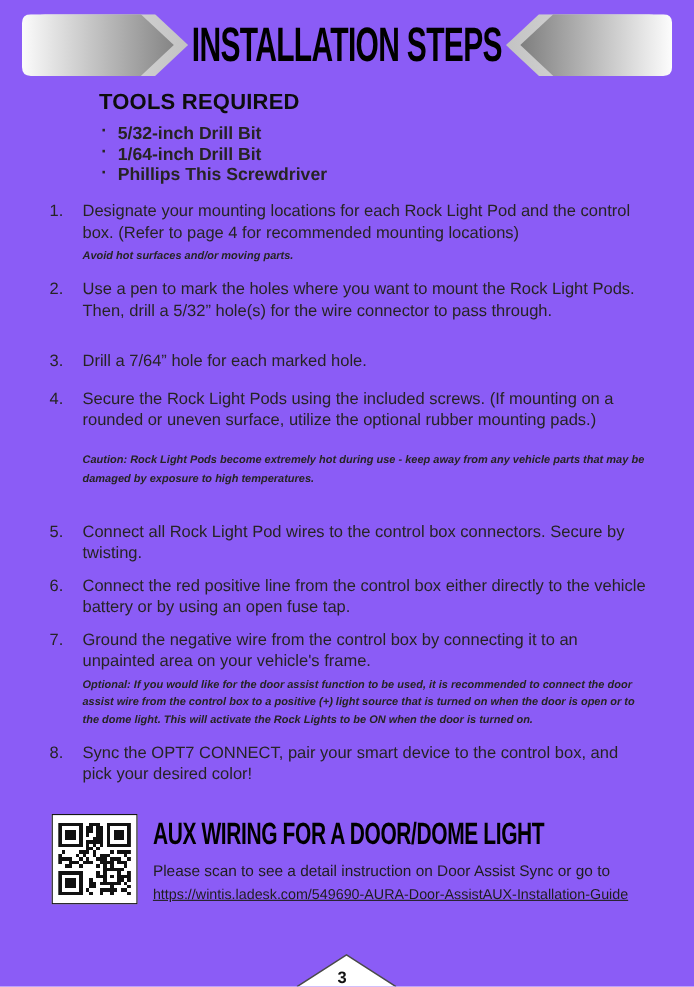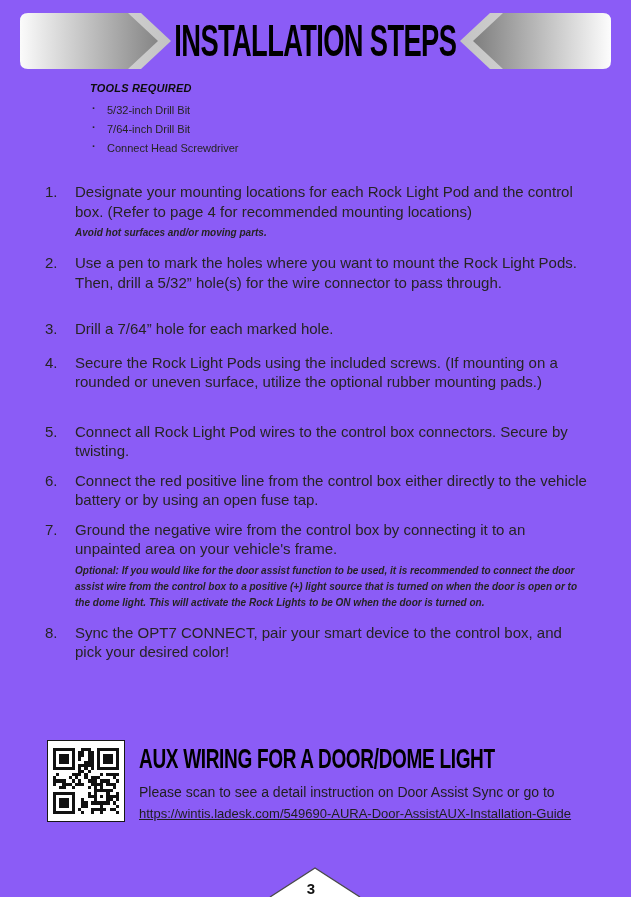--- a/index.html
+++ b/index.html
@@ -11,23 +11,23 @@
   .banner{position:absolute;top:1px;width:152px;height:56px;}
   .banner-left{left:20px;}
   .banner-right{left:459px;}
   .title-wrap{position:absolute;left:0;right:0;top:1px;height:56px;
               display:flex;align-items:center;justify-content:center;}
   .page-title{display:inline-block;font-weight:700;font-size:44px;letter-spacing:-1px;
               transform:scaleX(0.62);transform-origin:center;color:#000;white-space:nowrap;}
 
   
   .tools{position:absolute;top:82px;left:90px;width:420px;}
-  .tools-heading{font-weight:700;font-size:11px;color:#0d0d0d;letter-spacing:0.2px;font-style:italic;}
+  .tools-heading{font-weight:700;font-size:20px;color:#0d0d0d;letter-spacing:0.2px;}
   .tools-list{margin:7px 0 0 0;padding:0;list-style:none;}
-  .tools-list li{position:relative;padding-left:17px;font-size:11px;line-height:19px;color:#262424;}
+  .tools-list li{position:relative;padding-left:17px;font-size:16px;line-height:19px;color:#262424;font-weight:bold;}
   .tools-list li::before{content:"·";position:absolute;left:2px;top:-2px;font-weight:700;color:#262424;}
 
   
   .steps{position:absolute;top:182px;left:45px;width:546px;}
   .steps ol{margin:0;padding:0;list-style:none;}
   .step{display:grid;grid-template-columns:30px 1fr;font-size:15px;line-height:19.5px;color:#262424;}
   .step-num{grid-column:1;}
   .step-body{grid-column:2;}
   .step-note{font-weight:700;font-style:italic;font-size:10px;line-height:16px;margin-top:4px;color:#262424;}
   .note-caution{margin-top:18px;line-height:17px;}
@@ -85,22 +85,22 @@
     </svg>
     <div class="title-wrap">
       <span class="page-title">INSTALLATION STEPS</span>
     </div>
   </div>
 
   <div class="tools">
     <div class="tools-heading">TOOLS REQUIRED</div>
     <ul class="tools-list">
       <li>5/32-inch Drill Bit</li>
-      <li>7/64-inch Drill Bit</li>
-      <li>Connect Head Screwdriver</li>
+      <li>1/64-inch Drill Bit</li>
+      <li>Phillips This Screwdriver</li>
     </ul>
   </div>
 
   <div class="steps">
     <ol>
       <li class="step mb12">
         <span class="step-num">1.</span>
         <span class="step-body">
           <span>Designate your mounting locations for each Rock Light Pod and the control box. (Refer to page 4 for recommended mounting locations)</span>
           <span class="step-note" style="display:block">Avoid hot surfaces and/or moving parts.</span>
@@ -111,20 +111,21 @@
         <span class="step-body">Use a pen to mark the holes where you want to mount the Rock Light Pods. Then, drill a 5/32” hole(s) for the wire connector to pass through.</span>
       </li>
       <li class="step mb14">
         <span class="step-num">3.</span>
         <span class="step-body">Drill a 7/64” hole for each marked hole.</span>
       </li>
       <li class="step mb30">
         <span class="step-num">4.</span>
         <span class="step-body">
           <span>Secure the Rock Light Pods using the included screws. (If mounting on a rounded or uneven surface, utilize the optional rubber mounting pads.)</span>
+          <span class="step-note note-caution" style="display:block">Caution: Rock Light Pods become extremely hot during use - keep away from any vehicle parts that may be damaged by exposure to high temperatures.</span>
         </span>
       </li>
       <li class="step mb10">
         <span class="step-num">5.</span>
         <span class="step-body">Connect all Rock Light Pod wires to the control box connectors. Secure by twisting.</span>
       </li>
       <li class="step mb10">
         <span class="step-num">6.</span>
         <span class="step-body">Connect the red positive line from the control box either directly to the vehicle battery or by using an open fuse tap.</span>
       </li>

